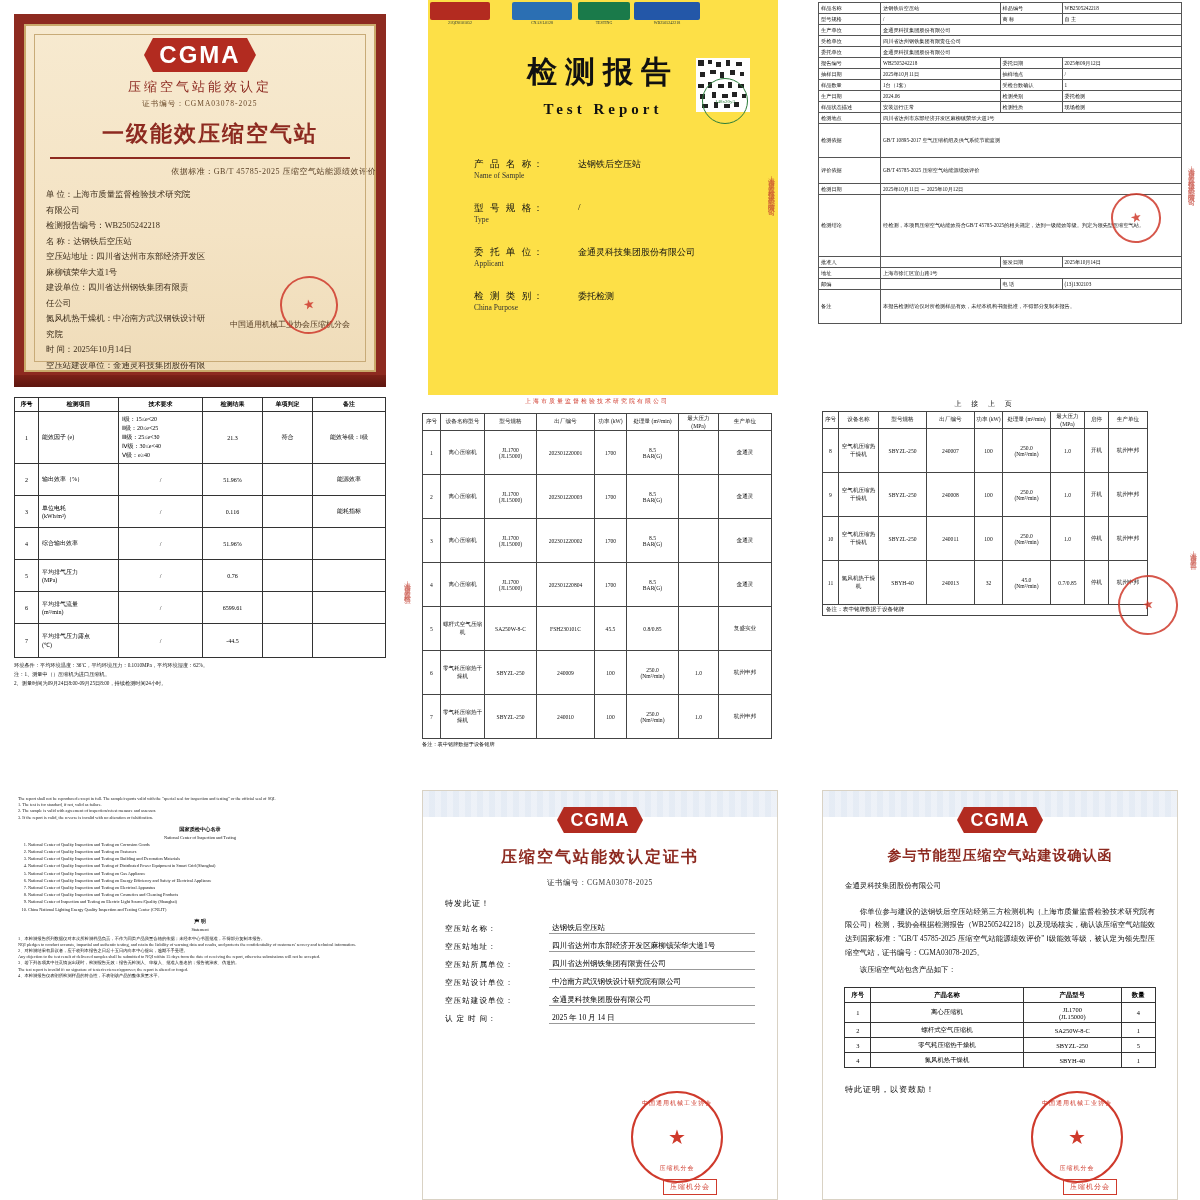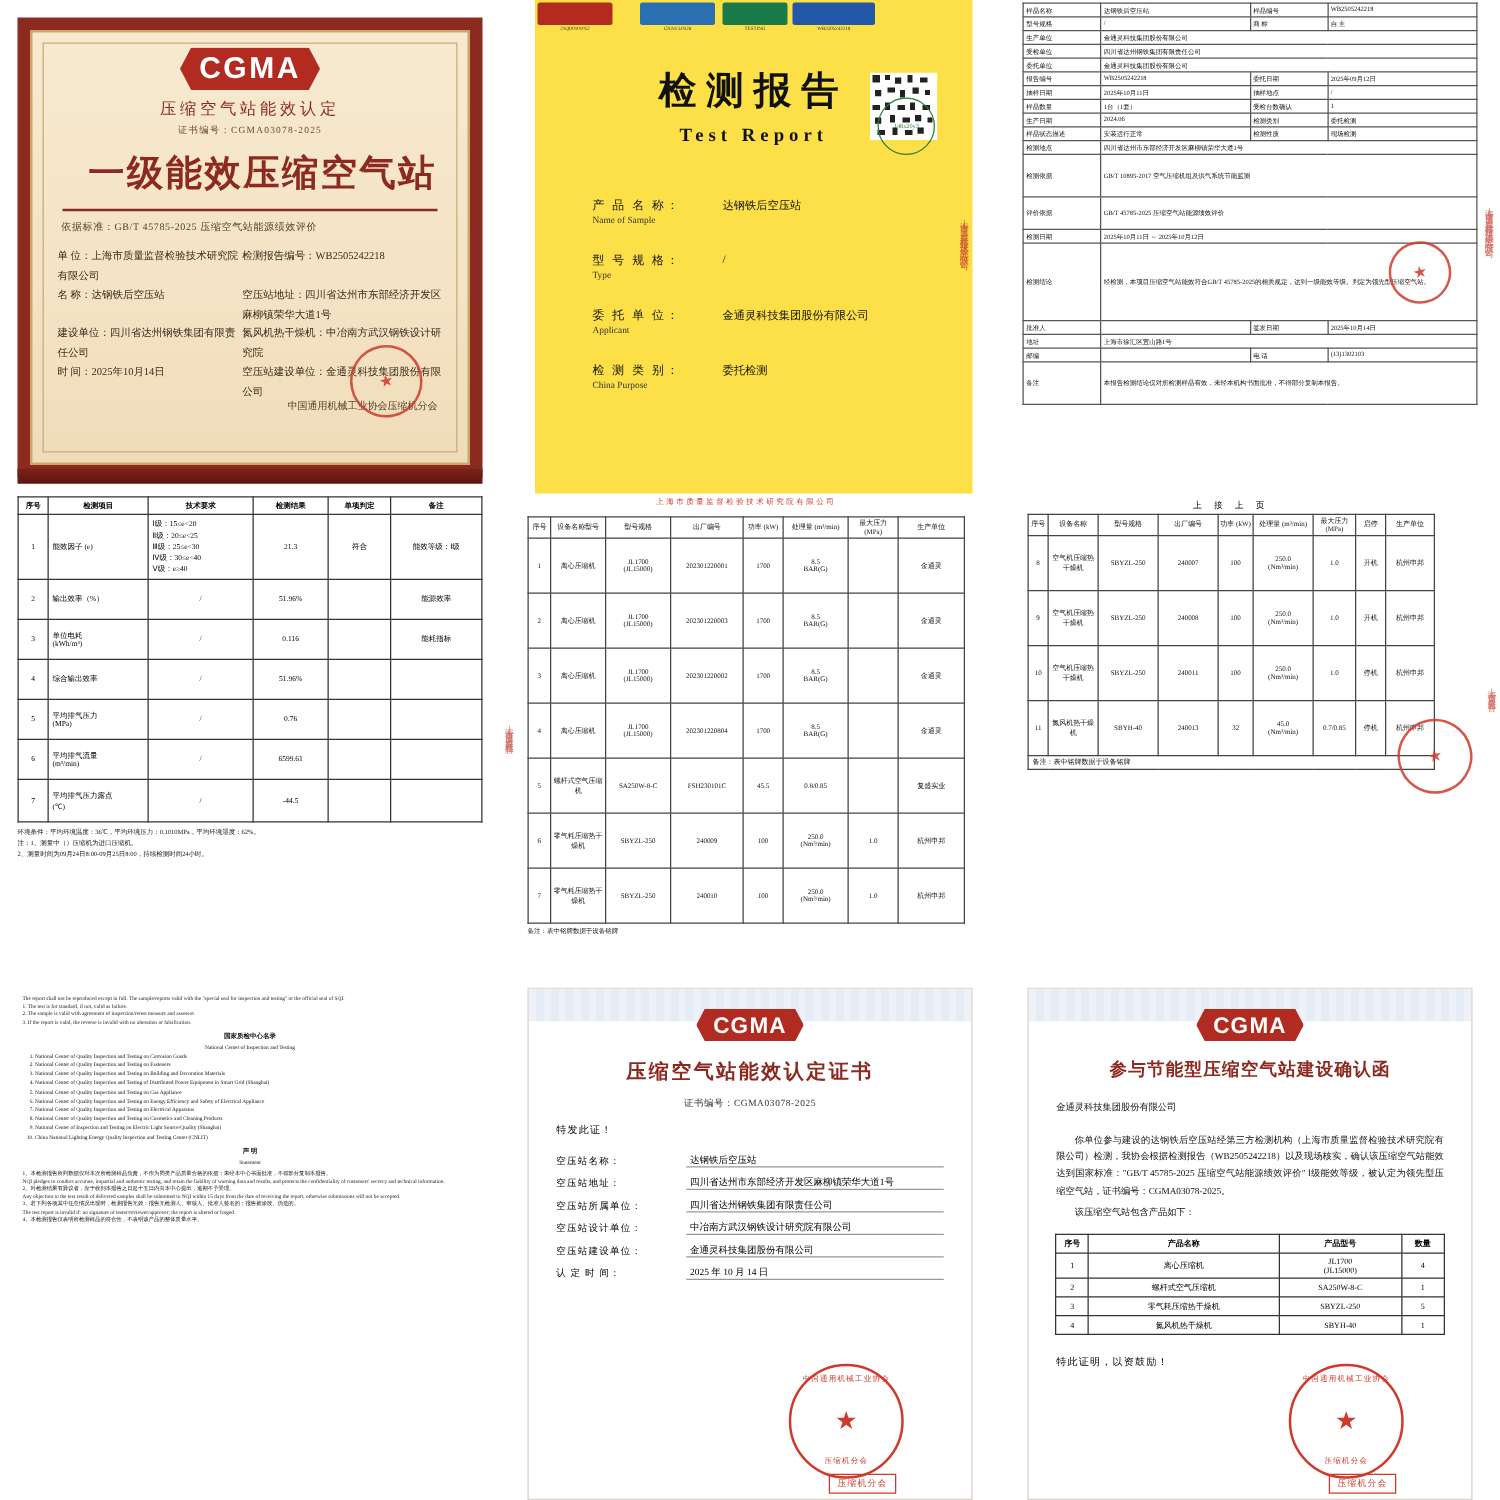--- a/index.html
+++ b/index.html
@@ -30,27 +30,27 @@
   .cgma-logo {
     margin:14px auto 2px; width:112px; height:34px;
     background:#b22b20; color:#fff;
     font-family:"Liberation Sans", sans-serif; font-weight:bold; font-size:24px;
     letter-spacing:2px; text-align:center; line-height:34px;
     clip-path:polygon(8% 0,92% 0,100% 50%,92% 100%,8% 100%,0 50%);
   }
   .cert-sub1 { text-align:center; font-size:13px; color:#8d2a20; letter-spacing:3px; margin-top:6px; }
   .cert-code { text-align:center; font-size:7.5px; color:#6b4a2a; letter-spacing:1px; margin-top:3px; }
   .cert-title {
-    text-align:center; font-size:29px; color:#8d2a20; font-weight:bold;
+    text-align:center; font-size:22px; color:#8d2a20; font-weight:bold;
     letter-spacing:2px; margin-top:10px;padding-left:20px;
   }
   .cert-rule { width:300px; height:2px; background:#8d2a20; margin:8px auto 0; }
-  .cert-std { text-align:left; font-size:8px; color:#5a4126; margin-top:7px; letter-spacing:.5px;padding-left:25px;}
+  .cert-std { text-align:right; font-size:8px; color:#5a4126; margin-top:7px; letter-spacing:.5px;padding-left:25px;}
   .cert-rows { margin:10px 22px 0; font-size:8.4px; color:#3c2d1b; line-height:1.85; }
-  .cert-rows .r { display:flex; }
+  .cert-rows .r { display:flex;flex-direction:column; }
   .cert-rows .r .l { width:48%; }
   .cert-rows .r .rr { width:52%; }
   .cert-foot { position:absolute; right:26px; bottom:42px; font-size:8px; color:#5a4126; }
   .seal-round {
     position:absolute; width:58px; height:58px; border-radius:50%;
     border:2px solid #cf3a2c; color:#cf3a2c;
     display:flex; align-items:center; justify-content:center;
     font-size:5.5px; text-align:center; line-height:1.15;
     transform:rotate(-12deg); opacity:.85;
   }

